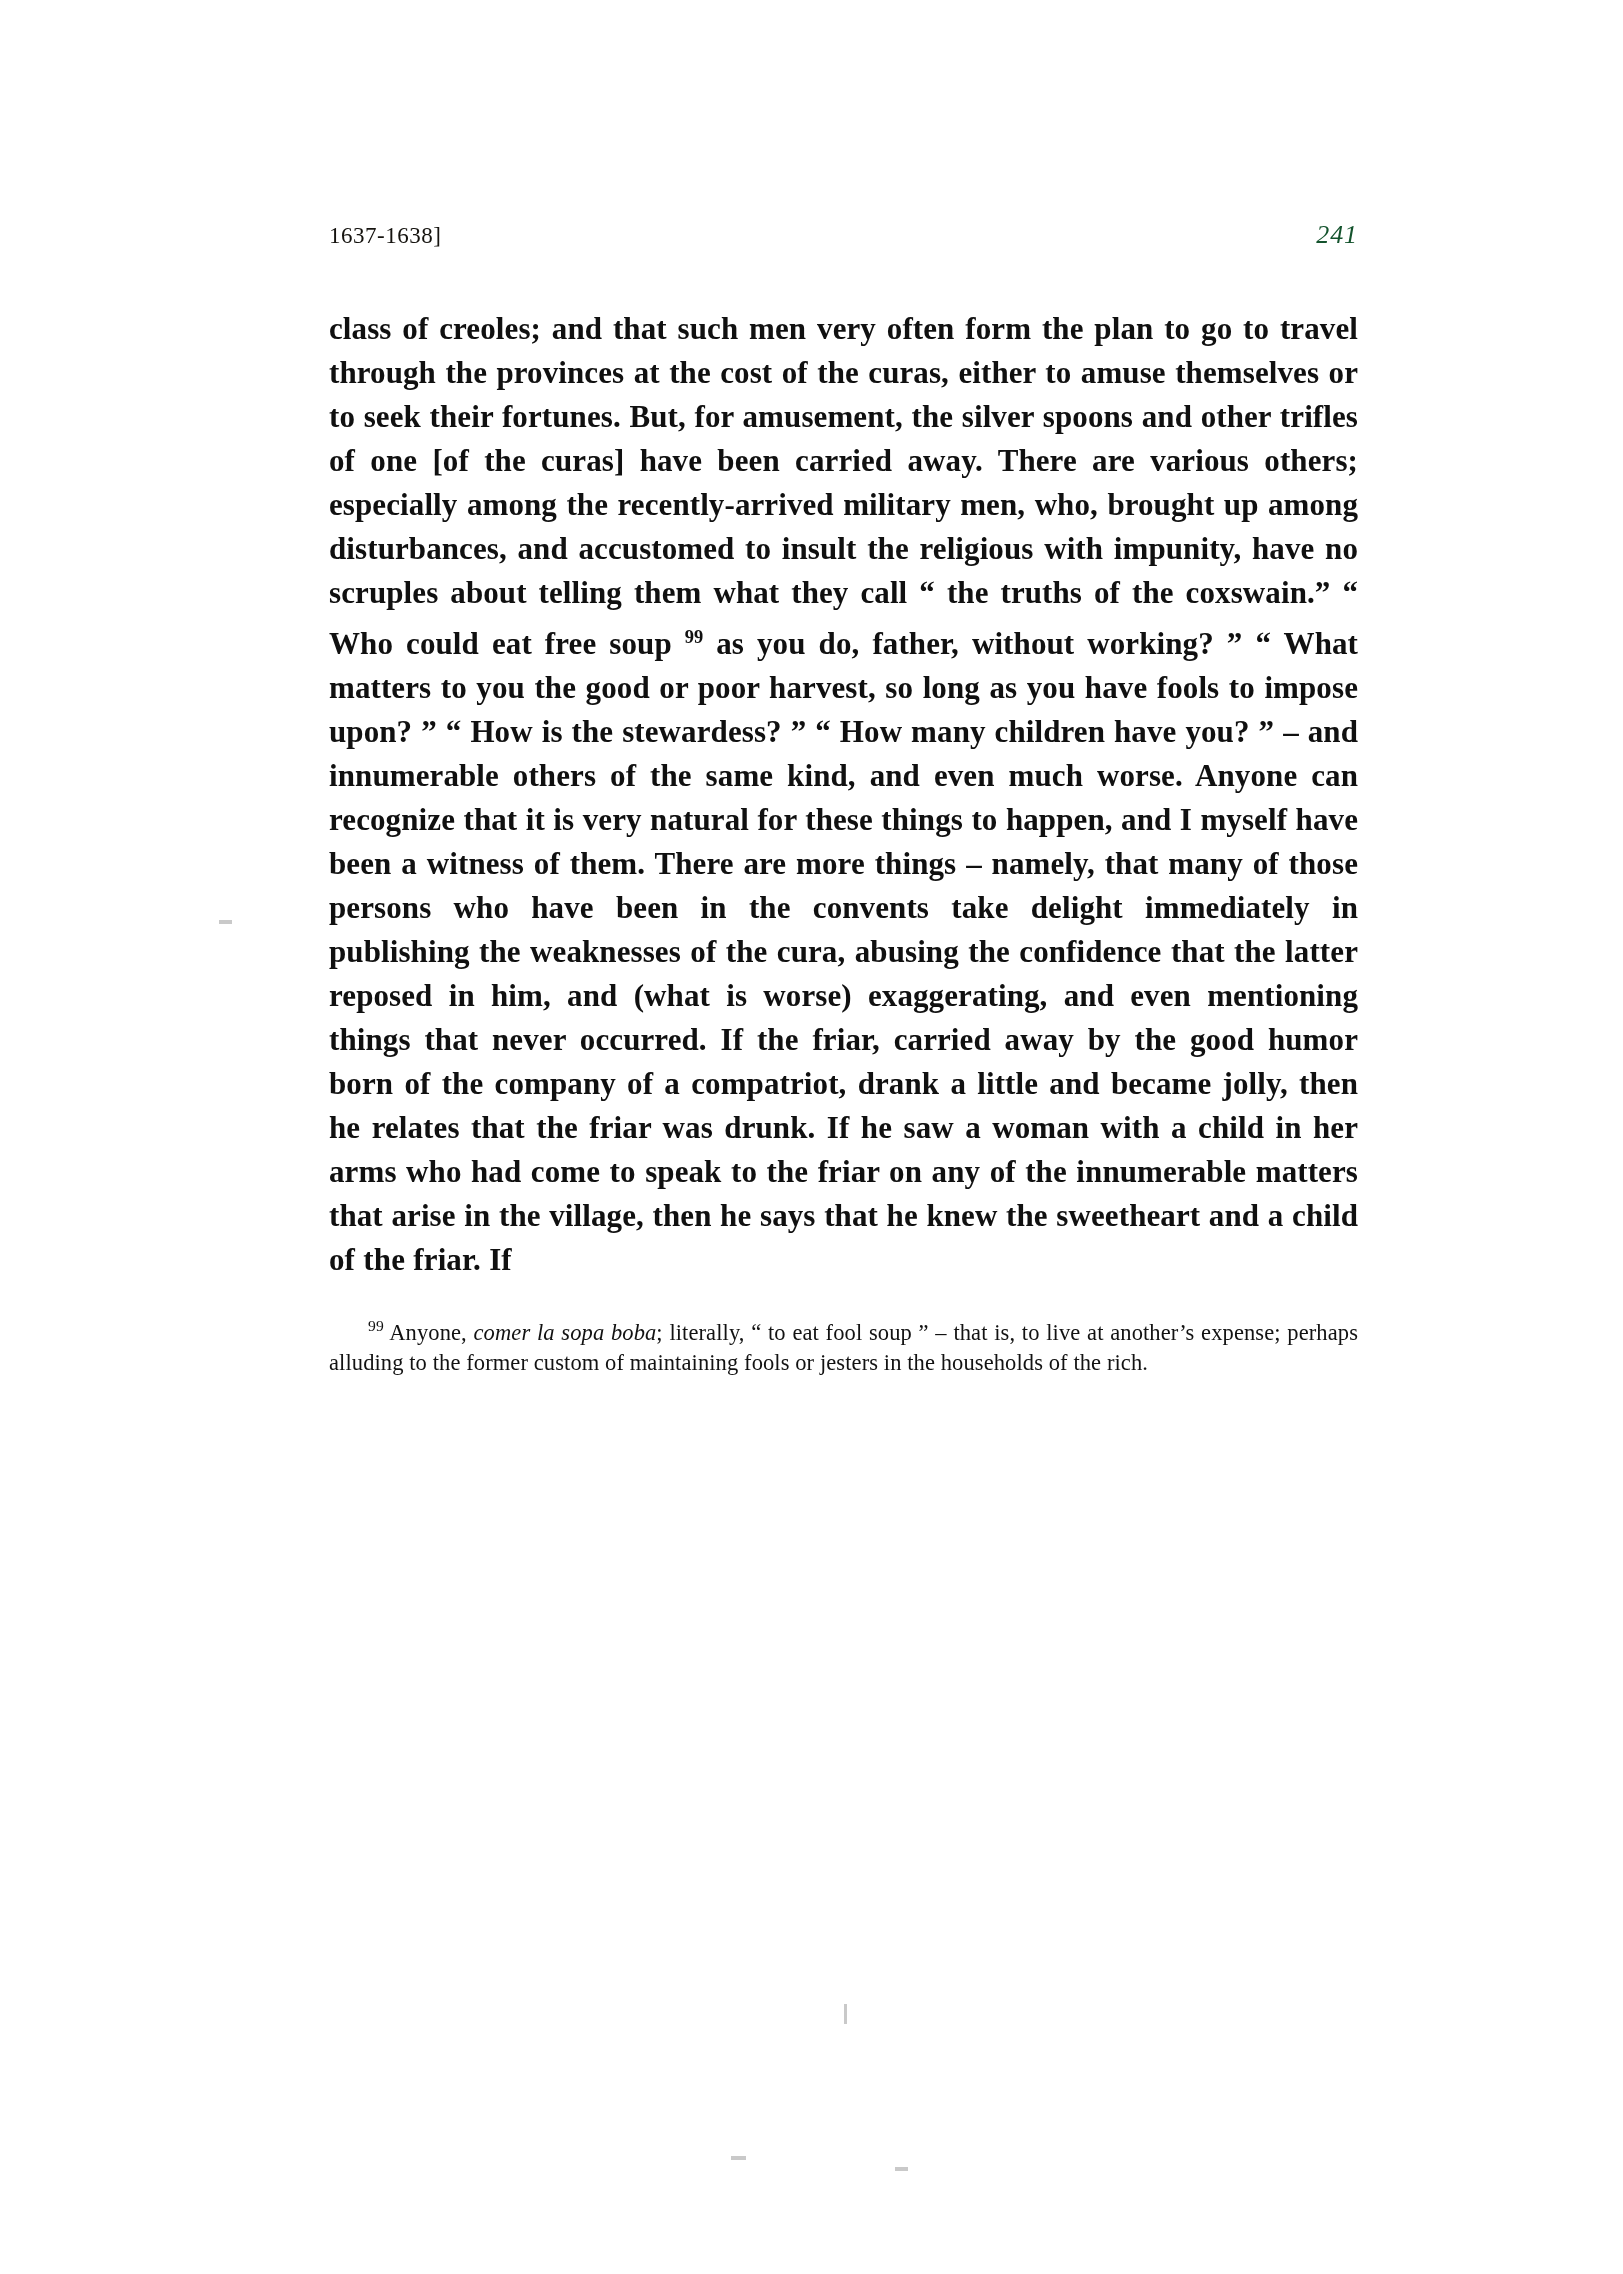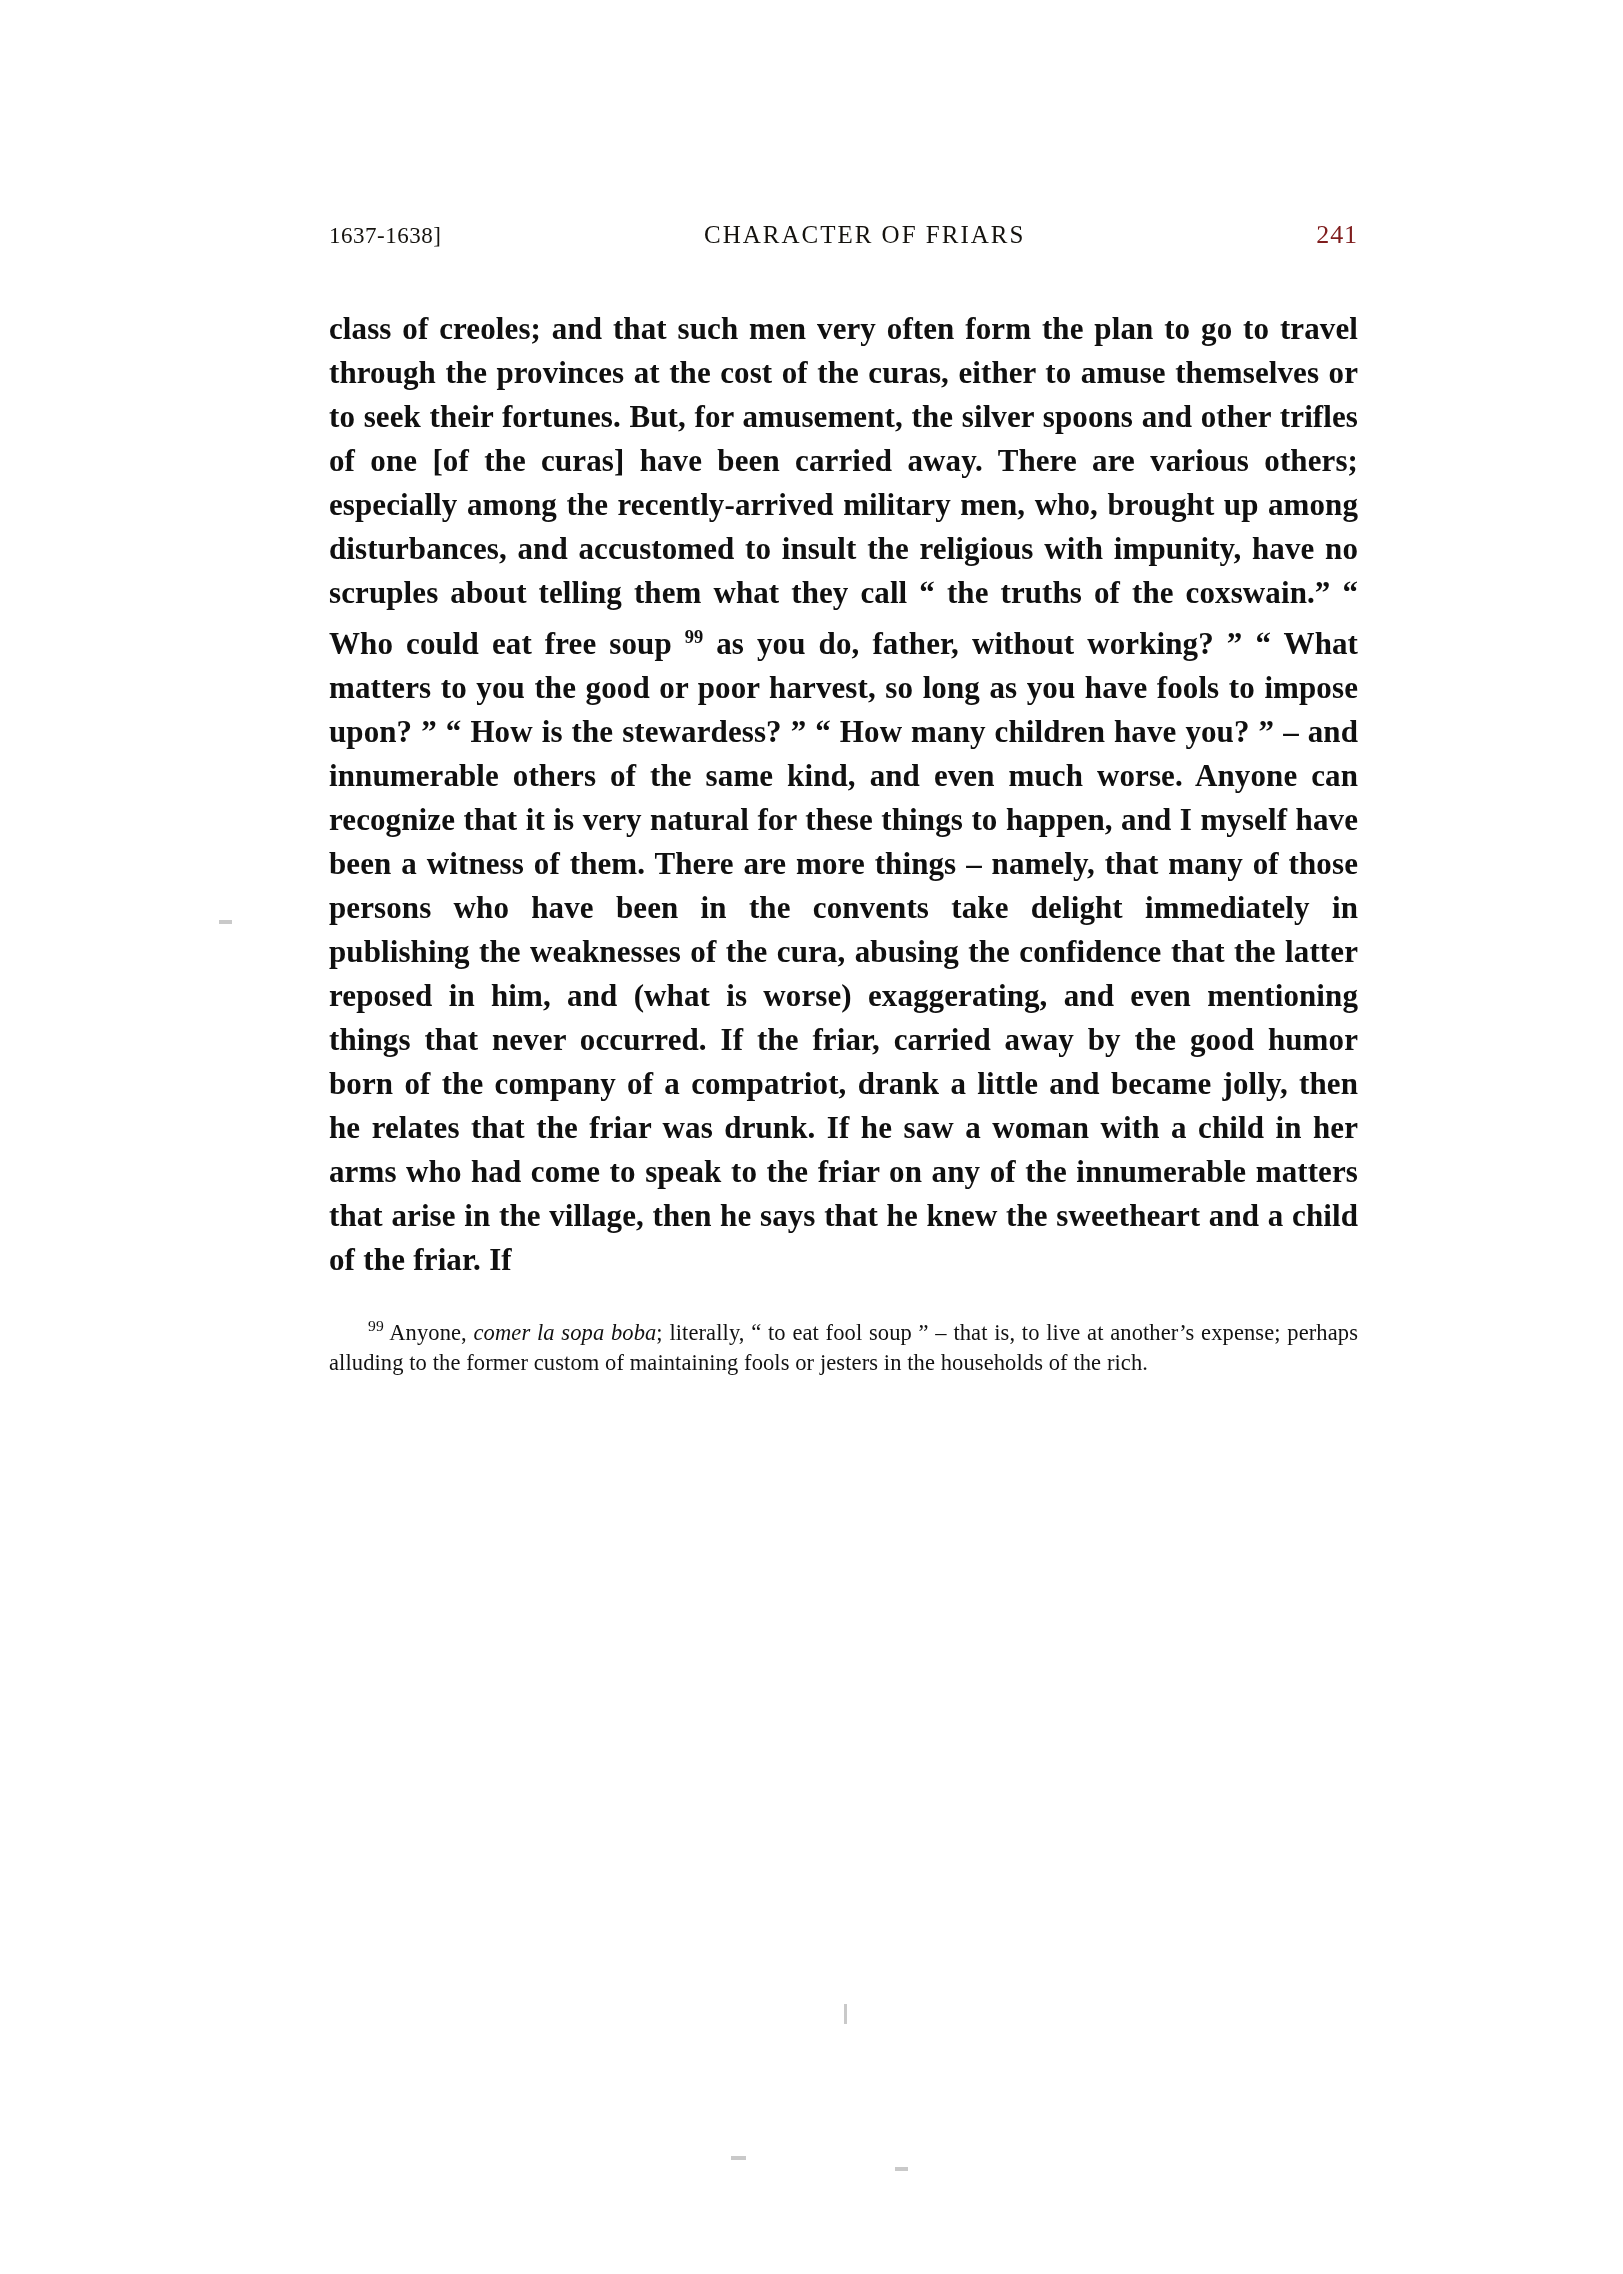--- a/index.html
+++ b/index.html
@@ -50,24 +50,25 @@
     font-size: 25px;
     letter-spacing: 2px;
     color: #15130f;
     text-align: center;
     flex: 1;
     margin-left: 13px;
   }
   .rh-right {
     font-size: 26px;
     letter-spacing: 0.9px;
-    color: #7f1d1d;
+    color: #14532d;
     white-space: nowrap;
     text-align: right;
     min-width: 83px;
+    font-style: italic;
   }
 
   
   .body-text {
     font-size: 31px;
     line-height: 44px;
     text-align: justify;
     text-justify: inter-word;
     color: #101010;
     letter-spacing: 0.1px;
@@ -115,21 +116,20 @@
 </style>
 </head>
 <body>
 
 <div class="page">
 
   <div class="content">
 
     <div class="running-head">
       <div class="rh-left">1637-1638]</div>
-      <div class="rh-center">CHARACTER OF FRIARS</div>
       <div class="rh-right">241</div>
     </div>
 
     <div class="body-text">
       <p><span>class of creoles; and that such men very often form the plan to go to travel through the provinces at the cost of the curas, either to amuse themselves or to seek their fortunes.  But, for amusement, the silver spoons and other trifles of one [of the curas] have been carried away.  There are various others; especially among the recently-arrived military men, who, brought up among disturbances, and accustomed to insult the religious with impunity, have no scruples about telling them what they call “ the truths of the coxswain.”  “ Who could eat free soup </span><span class="sup">99</span><span> as you do, father, without working? ”  “ What matters to you the good or poor harvest, so long as you have fools to impose upon? ”  “ How is the stewardess? ” “ How many children have you? ” – and innumerable others of the same kind, and even much worse.  Anyone can recognize that it is very natural for these things to happen, and I myself have been a witness of them.  There are more things – namely, that many of those persons who have been in the convents take delight immediately in publishing the weaknesses of the cura, abusing the confidence that the latter reposed in him, and (what is worse) exaggerating, and even mentioning things that never occurred.  If the friar, carried away by the good humor born of the company of a compatriot, drank a little and became jolly, then he relates that the friar was drunk.  If he saw a woman with a child in her arms who had come to speak to the friar on any of the innumerable matters that arise in the village, then he says that he knew the sweetheart and a child of the friar.  If</span></p>
     </div>
 
     <div class="footnote">
       <span class="fn-indent"></span><span class="fn-mark">99</span><span> Anyone, </span><i>comer la sopa boba</i><span>; literally, “ to eat fool soup ” – that is, to live at another’s expense; perhaps alluding to the former custom of maintaining fools or jesters in the households of the rich.</span>
     </div>

